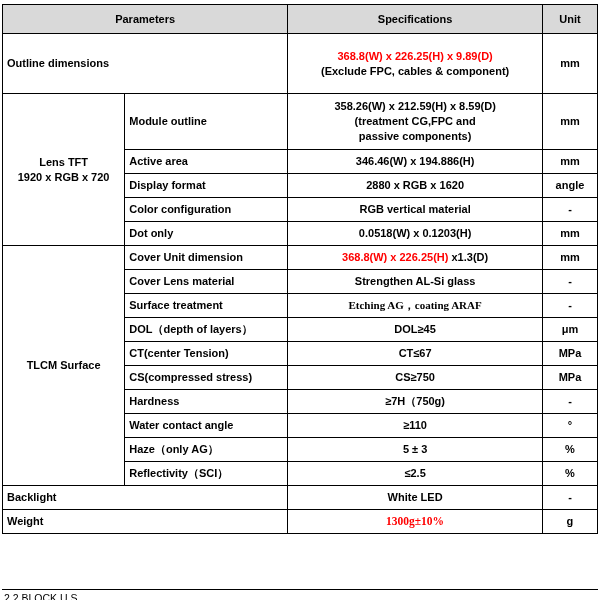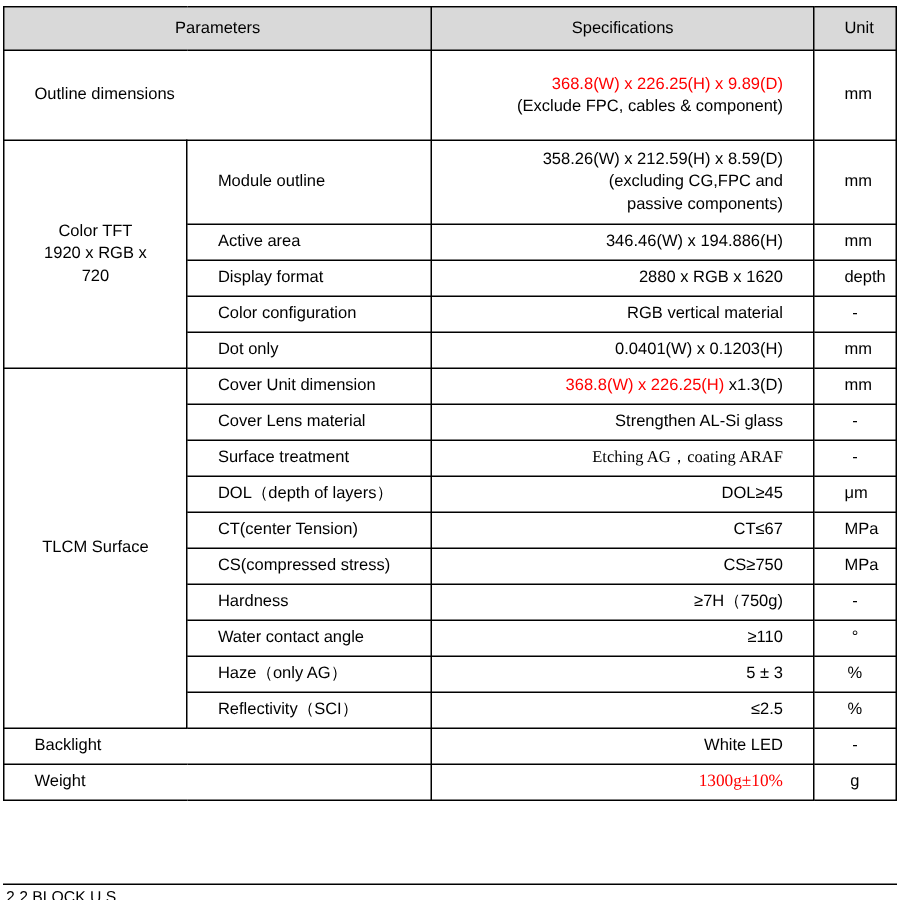--- a/index.html
+++ b/index.html
@@ -22,23 +22,23 @@
     box-sizing: border-box;
   }
   table.spec {
     border-collapse: collapse;
     width: 596px;
     margin: 4px 0 0 2px;
     table-layout: fixed;
   }
   table.spec td, table.spec th {
     border: 1px solid #000000;
-    padding: 4px 20px;
+    padding: 4px 4px;
     vertical-align: middle;
-    font-weight: normal;
+    font-weight: bold;
     font-size: 11px;
     line-height: 1.35;
   }
   thead th {
     background: #d9d9d9;
     text-align: center;
     font-weight: bold;
     font-size: 11.5px;
     height: 20px;
   }
@@ -46,21 +46,21 @@
   .col-sub   { width: 160px; }
   .col-spec  { width: 250px; }
   .col-unit  { width: 54px; }
   td.unit {
     text-align: center;
   }
   td.group {
     text-align: center;
   }
   td.spec-cell {
-    text-align: right;
+    text-align: center;
   }
   .red {
     color: #ff0000;
   }
   .serif {
     font-family: "Liberation Serif", serif;
     font-size: 11.5px;
   }
   .footer-rule {
     position: absolute;
@@ -104,49 +104,49 @@
         <td colspan="2">Outline dimensions</td>
         <td class="spec-cell">
           <span class="red nowrap">368.8(W) x 226.25(H) x 9.89(D)</span><br>
           <span>(Exclude FPC, cables &amp; component)</span>
         </td>
         <td class="unit">mm</td>
       </tr>
 
       <tr style="height:56px;">
         <td class="group" rowspan="5">
-          <span>Color TFT</span><br>
+          <span>Lens TFT</span><br>
           <span>1920 x RGB x 720</span>
         </td>
         <td>Module outline</td>
         <td class="spec-cell">
           <span>358.26(W) x 212.59(H) x 8.59(D)</span><br>
-          <span>(excluding CG,FPC and</span><br>
+          <span>(treatment CG,FPC and</span><br>
           <span>passive components)</span>
         </td>
         <td class="unit">mm</td>
       </tr>
       <tr style="height:24px;">
         <td>Active area</td>
         <td class="spec-cell">346.46(W) x 194.886(H)</td>
         <td class="unit">mm</td>
       </tr>
       <tr style="height:24px;">
         <td>Display format</td>
         <td class="spec-cell">2880 x RGB x 1620</td>
-        <td class="unit">depth</td>
+        <td class="unit">angle</td>
       </tr>
       <tr style="height:24px;">
         <td>Color configuration</td>
         <td class="spec-cell">RGB vertical material</td>
         <td class="unit">-</td>
       </tr>
       <tr style="height:24px;">
         <td>Dot only</td>
-        <td class="spec-cell">0.0401(W) x 0.1203(H)</td>
+        <td class="spec-cell">0.0518(W) x 0.1203(H)</td>
         <td class="unit">mm</td>
       </tr>
 
       <tr style="height:24px;">
         <td class="group" rowspan="10">TLCM Surface</td>
         <td>Cover Unit dimension</td>
         <td class="spec-cell">
           <span class="red">368.8(W) x 226.25(H)</span><span> x1.3(D)</span>
         </td>
         <td class="unit">mm</td>

